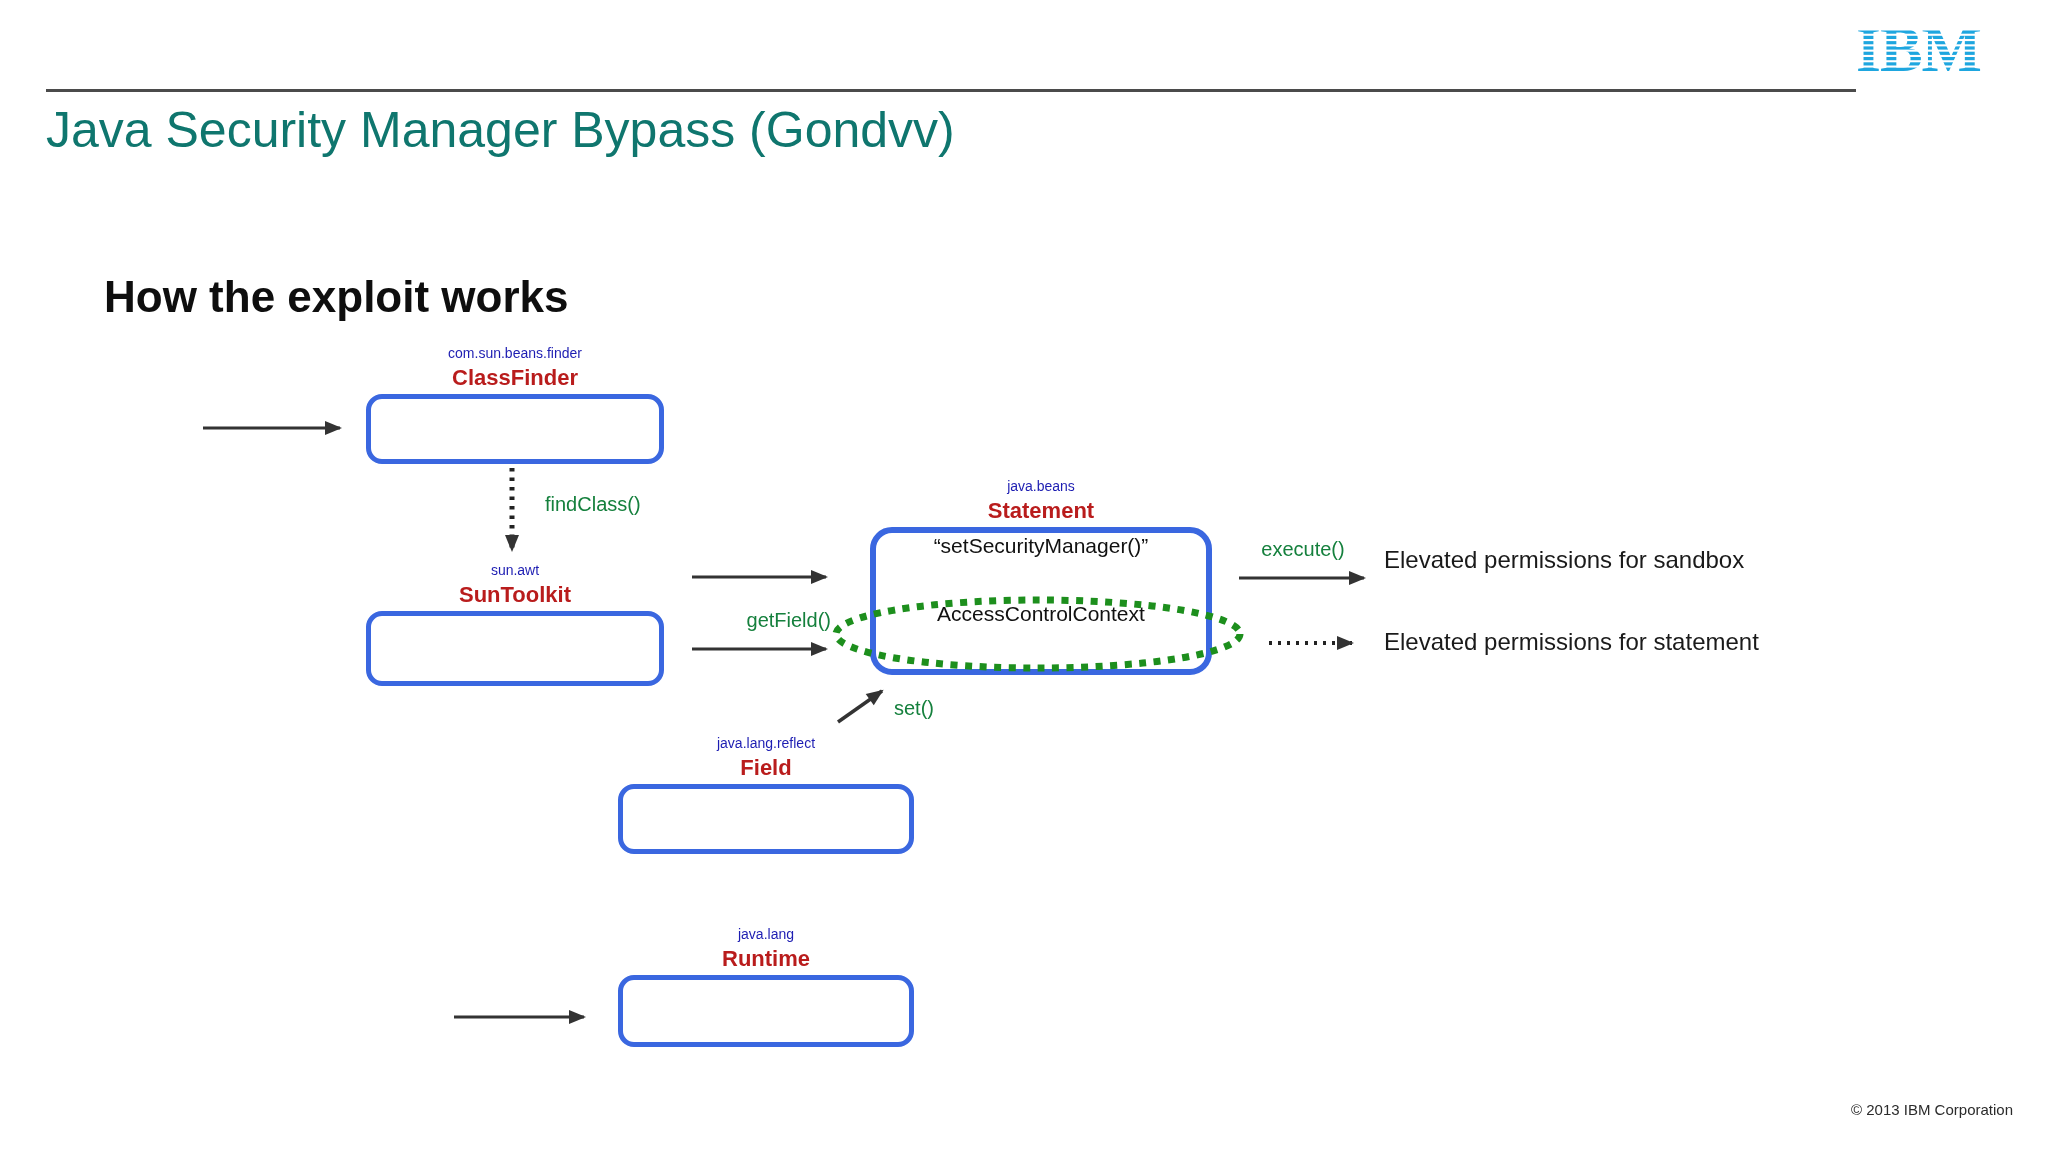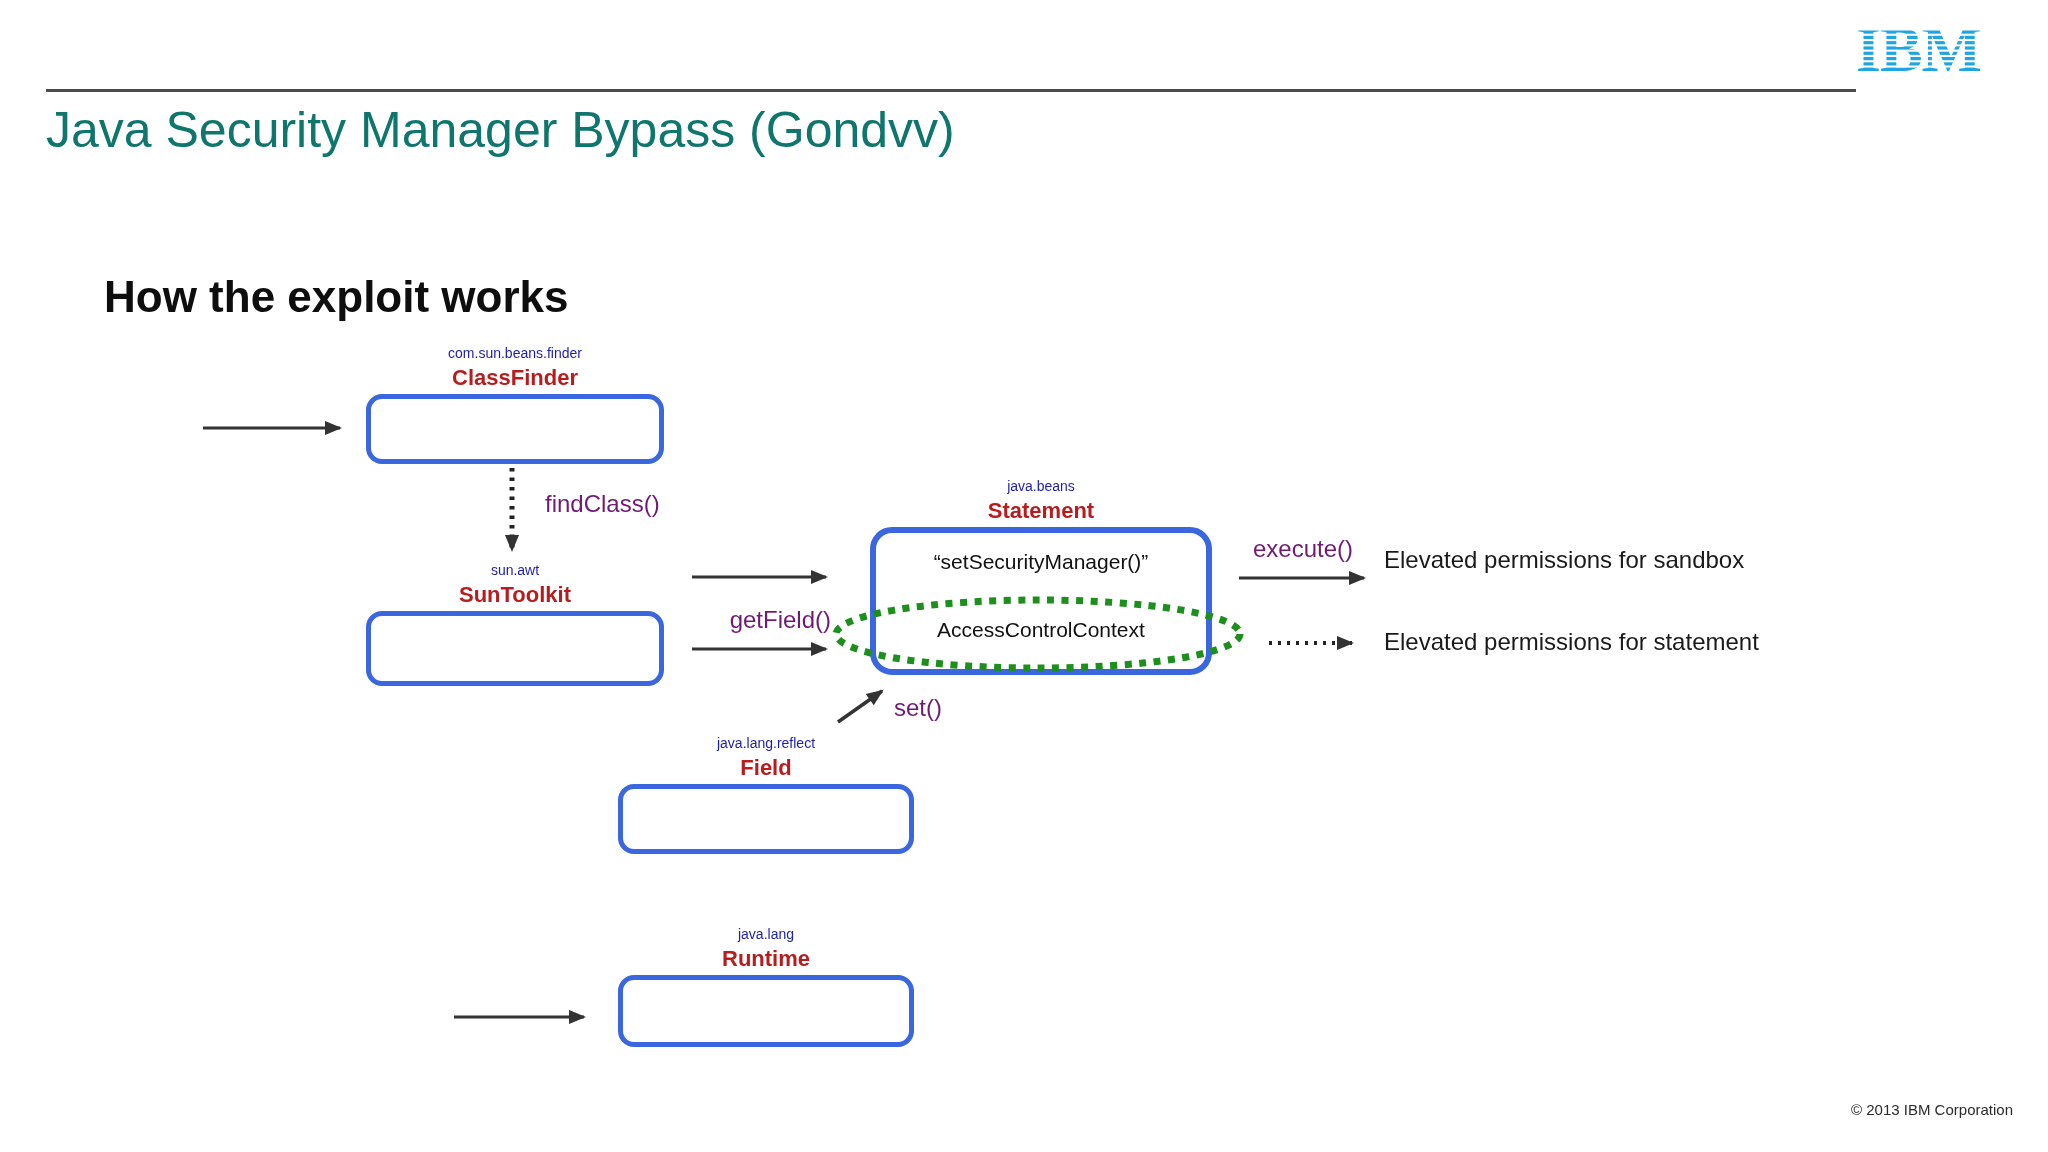--- a/index.html
+++ b/index.html
@@ -49,39 +49,39 @@
   .node-suntoolkit .box { height: 75px; }
 
   .node-statement  { left: 870px; top: 476px; width: 342px; }
   .node-statement .box {
     height: 148px; border-width: 6px; border-radius: 22px;
     display: flex; flex-direction: column; align-items: center;
   }
   .node-statement .content-row {
     font-size: 21px; line-height: 26px; color: #111111;
   }
-  .node-statement .content-row.r1 { margin-top: 16px; }
+  .node-statement .content-row.r1 { margin-top: 0; }
   .node-statement .content-row.r2 { margin-top: 42px; }
 
   .node-field   { left: 618px; top: 733px; width: 296px; }
   .node-field .box { height: 70px; }
 
   .node-runtime { left: 618px; top: 924px; width: 296px; }
   .node-runtime .box { height: 72px; }
 
   
   .arrows-svg {
     position: absolute; left: 0; top: 0; width: 2048px; height: 1152px;
     pointer-events: none; z-index: 6;
   }
 
   
   .edge-label {
-    position: absolute; font-size: 24px; line-height: 24px;
-    color: #701a75; white-space: nowrap; z-index: 3;
+    position: absolute; font-size: 20px; line-height: 24px;
+    color: #15803d; white-space: nowrap; z-index: 3;
   }
   .lbl-findclass { left: 545px; top: 492px; }
   .lbl-getfield  { left: 701px; top: 608px; width: 130px; text-align: right; }
   .lbl-execute   { left: 1240px; top: 537px; width: 126px; text-align: center; }
   .lbl-set       { left: 894px; top: 696px; }
 
   .result-text {
     position: absolute; font-size: 24px; line-height: 25px;
     color: #1a1a1a; white-space: nowrap; z-index: 3;
   }

